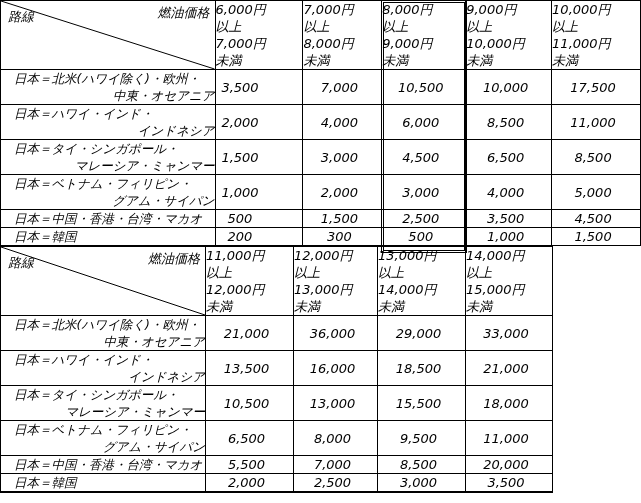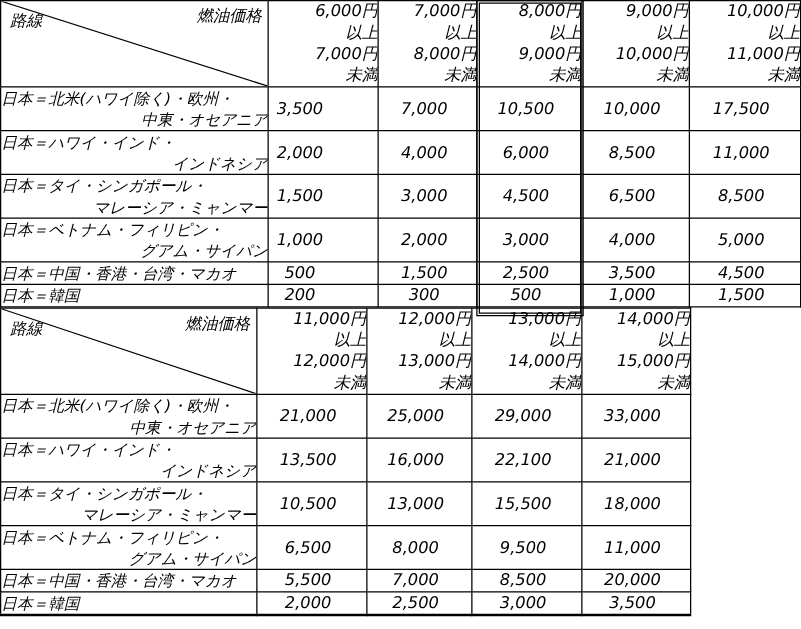--- a/index.html
+++ b/index.html
@@ -13,24 +13,24 @@
 
   table { border-collapse: collapse; table-layout: fixed; }
   td { border: 1px solid #000; overflow: hidden; vertical-align: middle; }
 
   
   tr.rh  { height: 68px; }  
   tr.r2  { height: 35px; }  
   tr.r1  { height: 17px; }  
 
   
-  td.h { text-align: right; font-size: 13px; line-height: 17px; }
-
-  
-  td.l { font-size: 12.5px; line-height: 17px; padding-left: 0; }
+  td.h { text-align: left; font-size: 13px; line-height: 17px; }
+
+  
+  td.l { font-size: 12.5px; line-height: 17px; padding-left: 13px; }
   td.l .l2 { padding-left: 39px; text-align: right; }
 
   
   td.v { text-align: center; font-size: 13px; padding-right: 6px; }
   table.t1 td.v.c1 { padding-right: 38px; }
 
   
   td.corner { position: relative; padding: 0; }
   td.corner svg.diag { position: absolute; left: 0; top: 0; width: 100%; height: 100%; display: block; }
   td.corner .price { position: absolute; top: 3px; right: 5px; font-size: 13px; }
@@ -217,33 +217,33 @@
             <div>未満</div>
       </td>
     </tr>
 
     <tr class="r2">
       <td class="l">
         <div class="l1">日本＝北米(ハワイ除く)・欧州・</div>
         <div class="l2">中東・オセアニア</div>
       </td>
       <td class="v">21,000</td>
-      <td class="v">25,000</td>
+      <td class="v">36,000</td>
       <td class="v">29,000</td>
       <td class="v">33,000</td>
     </tr>
 
     <tr class="r2">
       <td class="l">
         <div class="l1">日本＝ハワイ・インド・</div>
         <div class="l2">インドネシア</div>
       </td>
       <td class="v">13,500</td>
       <td class="v">16,000</td>
-      <td class="v">22,100</td>
+      <td class="v">18,500</td>
       <td class="v">21,000</td>
     </tr>
 
     <tr class="r2">
       <td class="l">
         <div class="l1">日本＝タイ・シンガポール・</div>
         <div class="l2">マレーシア・ミャンマー</div>
       </td>
       <td class="v">10,500</td>
       <td class="v">13,000</td>

